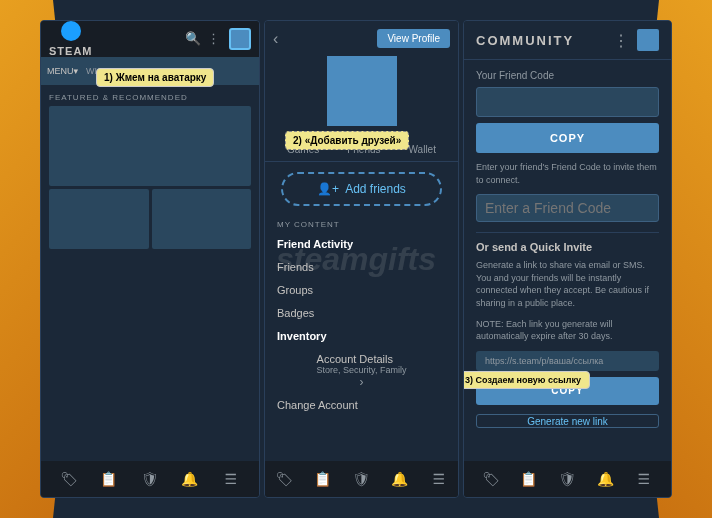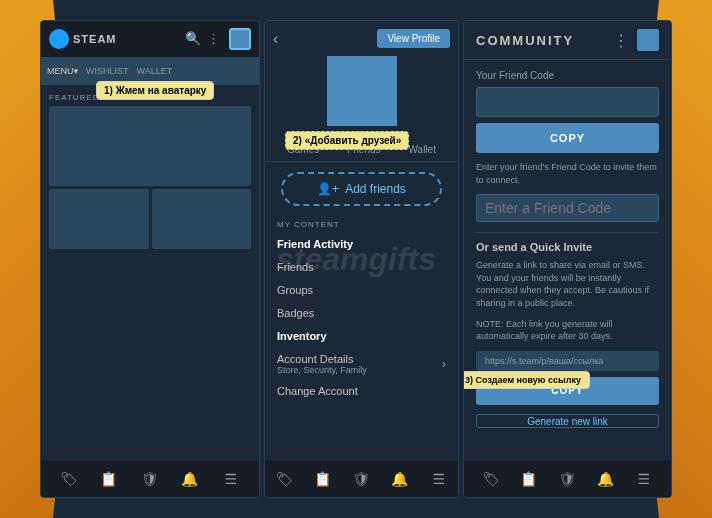--- a/index.html
+++ b/index.html
@@ -63,20 +63,21 @@
       display: flex;
       align-items: center;
       justify-content: space-between;
       height: 36px;
     }
 
     .steam-logo {
       display: flex;
       align-items: center;
       gap: 4px;
+      flex-direction: column;
     }
 
     .steam-icon {
       width: 20px;
       height: 20px;
       background: #1b9fff;
       border-radius: 50%;
     }
 
     .steam-text {
@@ -136,21 +137,21 @@
       padding: 3px 7px;
       font-size: 10px;
       font-weight: bold;
       white-space: nowrap;
       border: 1px solid #ccc;
       position: absolute;
       z-index: 10;
     }
 
     .annotation-1 {
-      top: 60px;
+      top: 47px;
       left: 55px;
     }
 
     .steam-content {
       flex: 1;
       background: #1b2838;
       display: flex;
       flex-direction: column;
     }
 
@@ -311,20 +312,21 @@
       font-weight: bold;
       color: #ffffff;
     }
 
     .account-details-item {
       padding: 5px 12px;
       cursor: pointer;
       display: flex;
       justify-content: space-between;
       align-items: center;
+      flex-direction: column;
     }
 
     .account-details-main {
       color: #c5c3c0;
       font-size: 11px;
     }
 
     .account-details-sub {
       color: #8f98a0;
       font-size: 9px;

